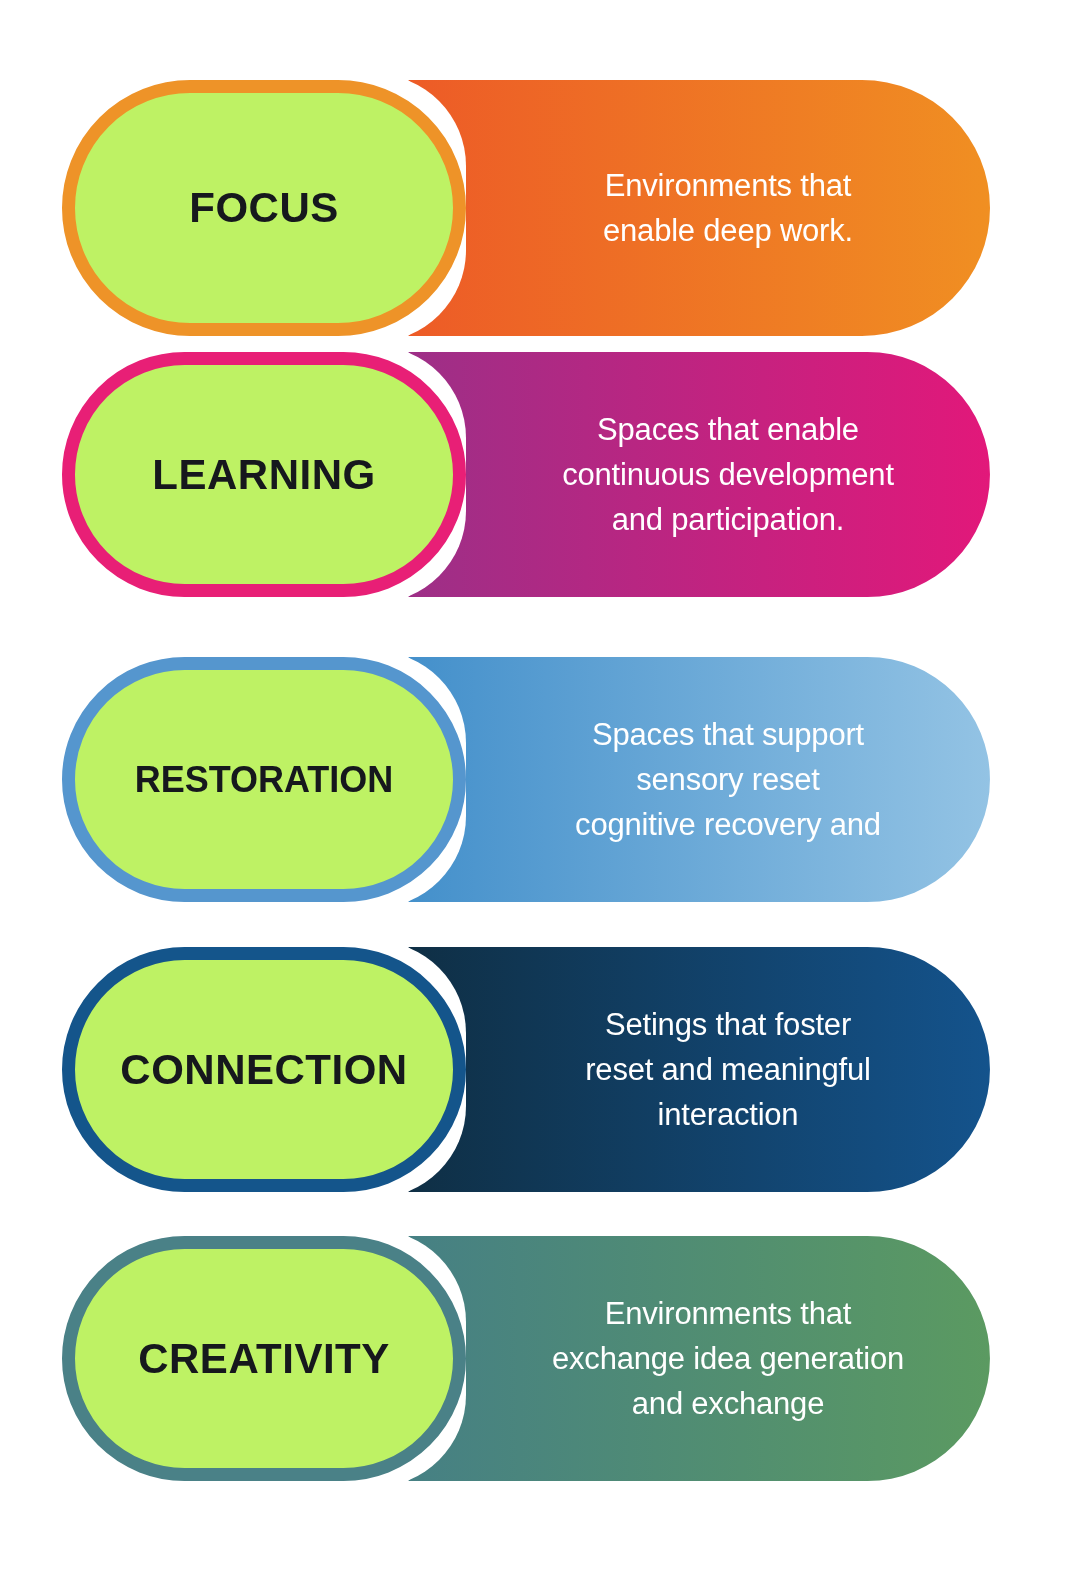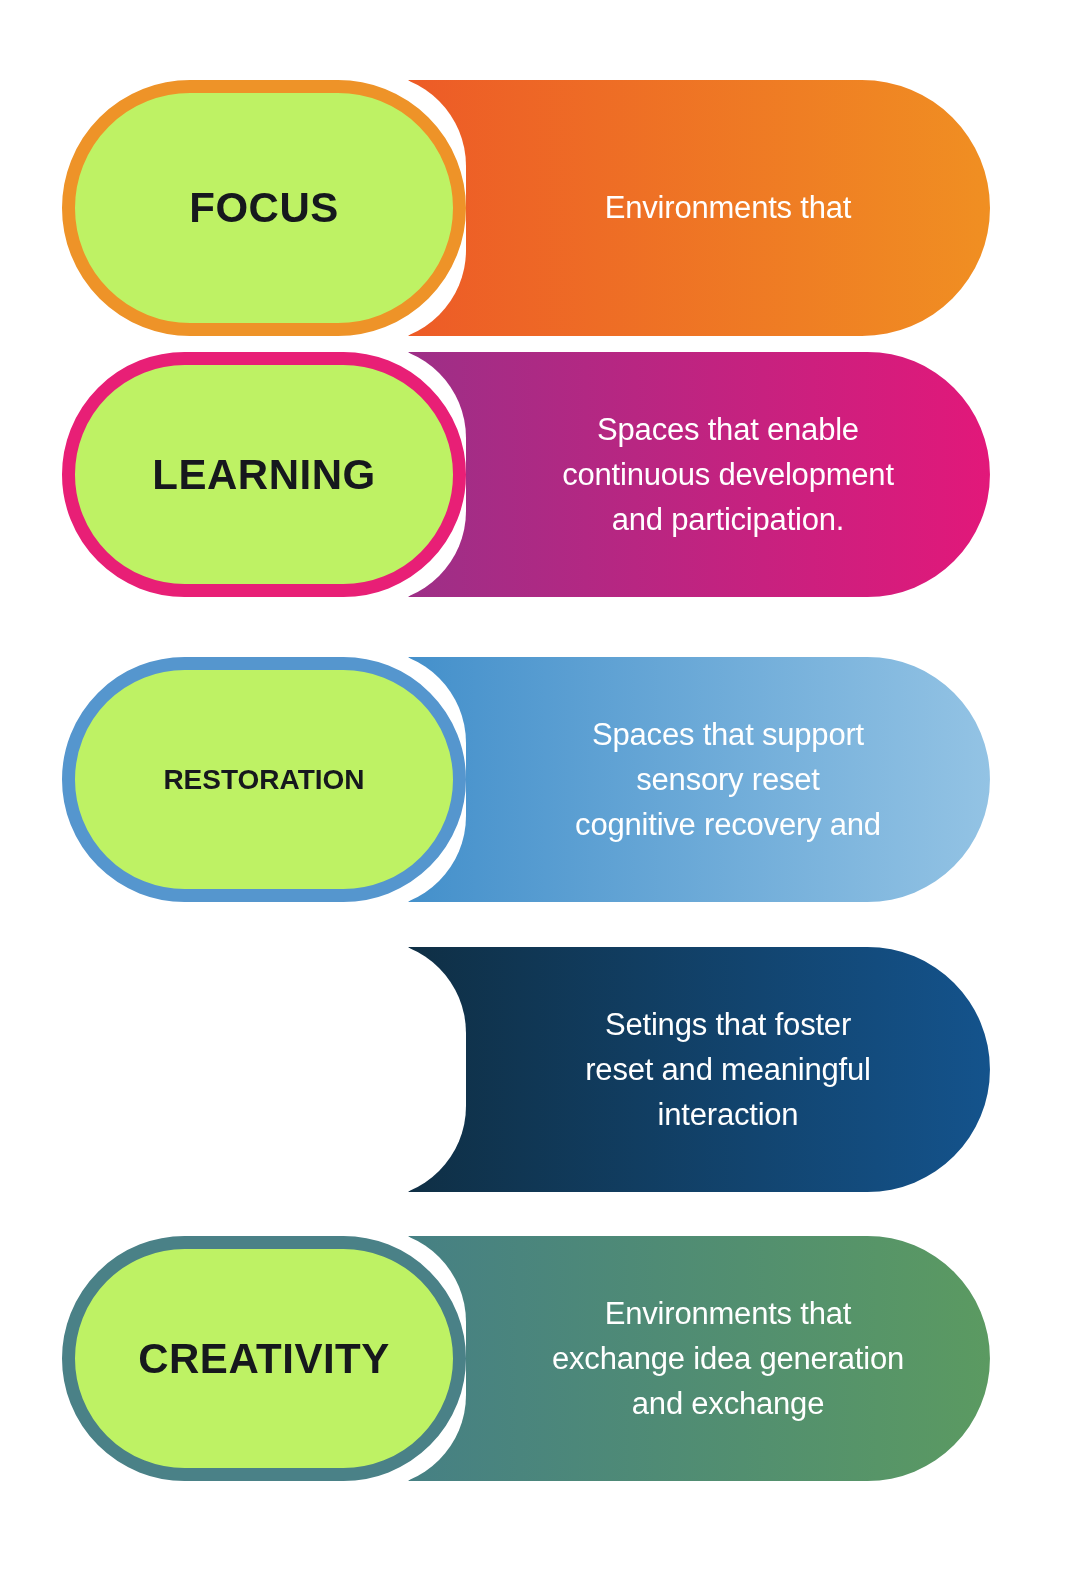--- a/index.html
+++ b/index.html
@@ -79,21 +79,21 @@
     z-index: 5;
   }
   .pill-label {
     font-family: "Liberation Sans", sans-serif;
     font-weight: 700;
     font-size: 42px;
     letter-spacing: 0.5px;
     color: #16181d;
     white-space: nowrap;
   }
-  .pill-label.wide { font-size: 28px; letter-spacing: 0px; }
+  .pill-label.wide { font-size: 36px; letter-spacing: 0px; }
 
   
   .pill-gap {
     position: absolute;
     top: -6px;
     width: 92px;
     height: calc(100% + 12px);
     background: #ffffff;
     border-radius: 0 9999px 9999px 0;
     z-index: 4;
@@ -109,20 +109,21 @@
           <defs>
             <linearGradient id="grad-0" x1="0" y1="0" x2="1" y2="0">
               <stop offset="0%" stop-color="#ED5B27"></stop>
               <stop offset="100%" stop-color="#F08F22"></stop>
             </linearGradient>
           </defs>
           <path d="M 0,0 L 454,0 A 128,128 0 0 1 454,256 L 0,256 C 62,204.8 62,51.2 0,0 Z" fill="url(#grad-0)"></path>
         </svg>
         <div class="bar-text">
           <div>Environments that</div>
+          <div>enable deep work.</div>
         </div>
       </div>
       <div class="pill-gap" style="left: 374px;"></div>
       <div class="pill" style="border-color: rgb(238, 147, 40);">
         <span class="pill-label">FOCUS</span>
       </div>
     </div>
     <div class="row" style="top: 352px; height: 245px;">
       <div class="bar-wrap">
         <svg class="bar-svg" viewBox="0 0 582 245" preserveAspectRatio="none">
@@ -178,20 +179,23 @@
           </defs>
           <path d="M 0,0 L 459.5,0 A 122.5,122.5 0 0 1 459.5,245 L 0,245 C 62,196 62,49 0,0 Z" fill="url(#grad-3)"></path>
         </svg>
         <div class="bar-text">
           <div>Setings that foster</div>
           <div>reset and meaningful</div>
           <div>interaction</div>
         </div>
       </div>
       <div class="pill-gap" style="left: 374px;"></div>
+      <div class="pill" style="border-color: rgb(20, 85, 139);">
+        <span class="pill-label">CONNECTION</span>
+      </div>
     </div>
     <div class="row" style="top: 1236px; height: 245px;">
       <div class="bar-wrap">
         <svg class="bar-svg" viewBox="0 0 582 245" preserveAspectRatio="none">
           <defs>
             <linearGradient id="grad-4" x1="0" y1="0" x2="1" y2="0">
               <stop offset="0%" stop-color="#468084"></stop>
               <stop offset="100%" stop-color="#5B9A61"></stop>
             </linearGradient>
           </defs>

